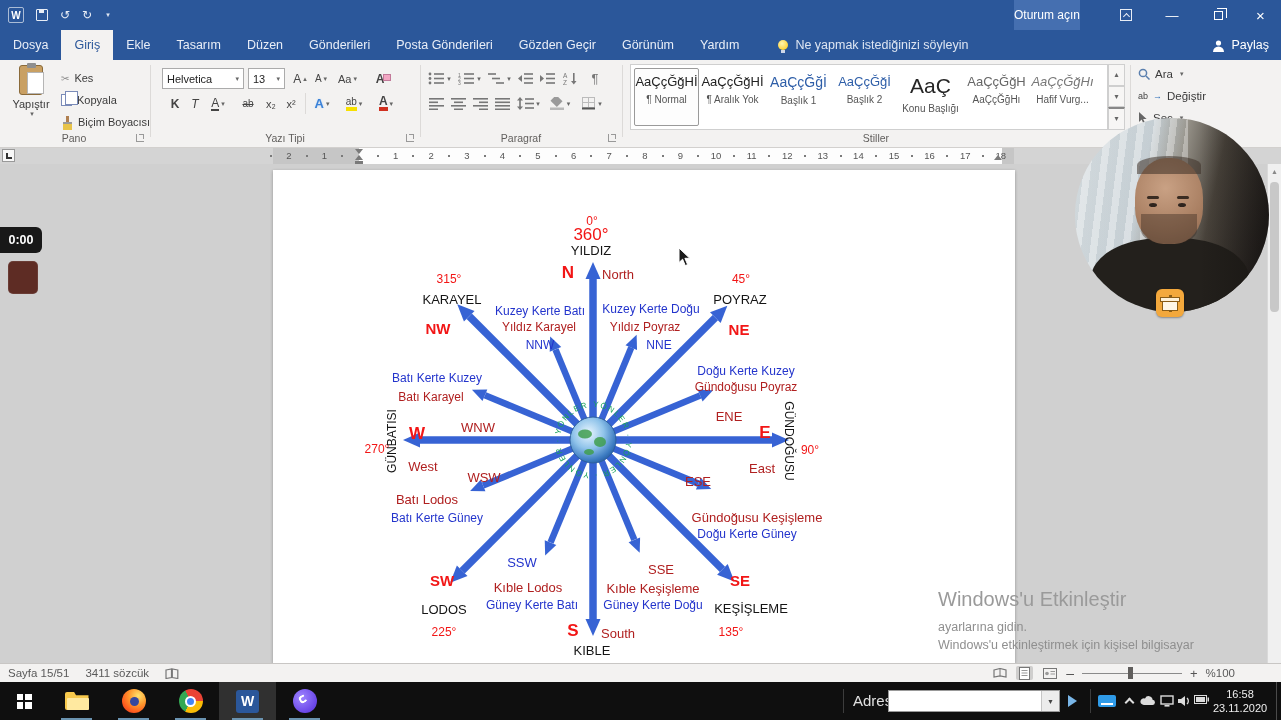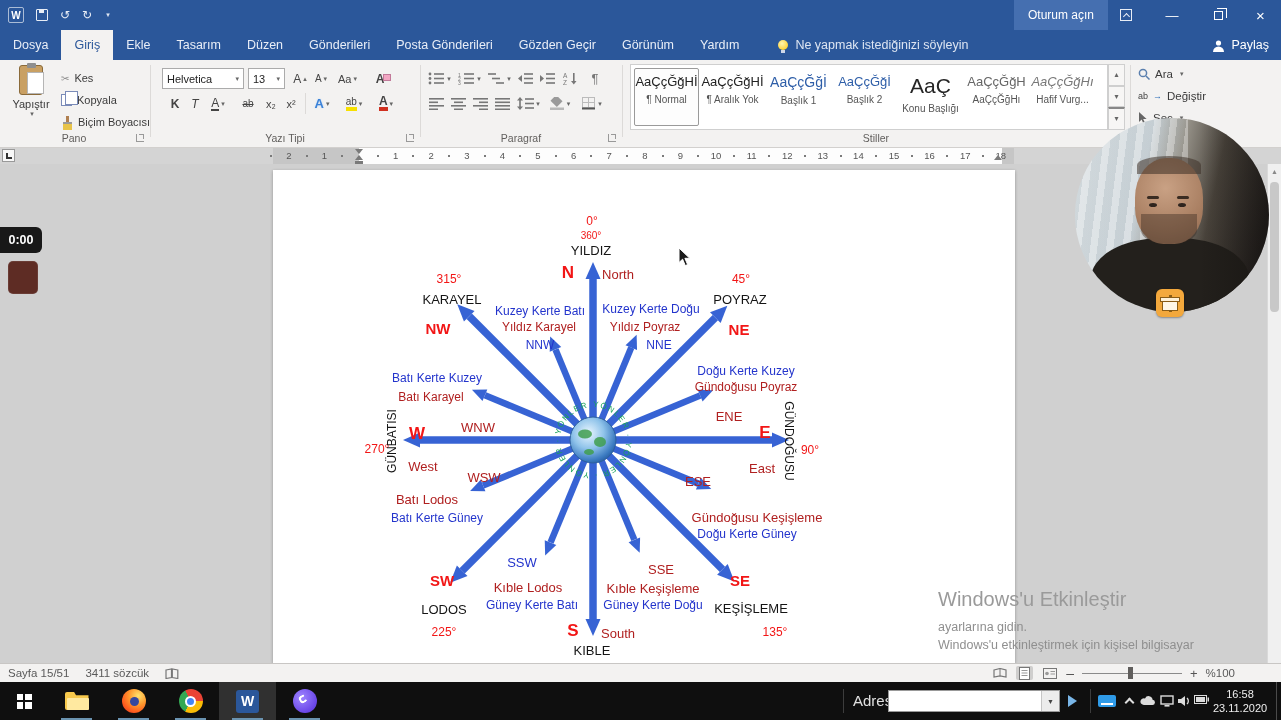--- a/index.html
+++ b/index.html
@@ -6,21 +6,21 @@
 body{font-family:"Liberation Sans","DejaVu Sans",sans-serif}
 .screen{position:relative;width:1281px;height:720px;overflow:hidden;background:#fff;user-select:none}
 
 .titlebar{position:absolute;left:0;top:0;width:1281px;height:30px;background:#2b579a;color:#dfe6f2}
 .qat{position:absolute;left:8px;top:0;height:30px;display:flex;align-items:center;gap:12px}
 .qat .gl{font-size:12px;color:#e8edf6;line-height:30px}
 .appw{width:16px;height:16px;border:1px solid rgba(255,255,255,.6);border-radius:2px;font-size:10px;font-weight:bold;color:#fff;display:flex;align-items:center;justify-content:center}
 .saveic{width:12px;height:12px;border:1.4px solid #e8edf6;border-radius:1px;position:relative}
 .saveic::after{content:'';position:absolute;left:2px;top:-1px;width:5px;height:4px;background:#e8edf6}
 .tbtitle{position:absolute;left:210px;right:220px;top:0;height:30px;line-height:30px;text-align:center;font-size:12px;color:#ccd6ea;white-space:nowrap;overflow:hidden}
-.signin{position:absolute;left:1014px;top:0;height:30px;padding:0 14px;background:#456fb0;display:flex;align-items:center;font-size:12px;color:#fff}
+.signin{position:absolute;left:1014px;top:0;height:30px;padding:0 0;background:#456fb0;display:flex;align-items:center;font-size:12px;color:#fff}
 .tbbtn{position:absolute;top:0;height:30px;width:44px;display:flex;align-items:center;justify-content:center;color:#fff;font-size:13px}
 .ribdisp{left:1108px;width:36px}
 .ribdisp .bx{width:12px;height:12px;border:1px solid #e8edf6;display:flex;align-items:flex-start;justify-content:center}
 .ribdisp .ch{width:5px;height:5px;border-left:1.5px solid #e8edf6;border-top:1.5px solid #e8edf6;transform:rotate(45deg);margin-top:4px}
 .minb{left:1150px}.restb{left:1196px}.closeb{left:1240px;width:41px;font-size:15px}
 .resticon{width:9px;height:9px;border:1px solid #fff;position:relative}
 .resticon::before{content:'';position:absolute;left:2px;top:-4px;width:9px;height:9px;border-top:1px solid #fff;border-right:1px solid #fff}
 
 .tabsrow{position:absolute;left:0;top:30px;width:1281px;height:30px;background:#2b579a;display:flex;align-items:stretch}
 .tab{padding:0 13px;line-height:30px;font-size:12.5px;color:#e9eef7;cursor:default}
@@ -569,21 +569,21 @@
           <polygon points="277.13945557511,166.52549235873587 288.2712707064167,177.0680343616121 276.7227765500257,181.8515772661757" fill="#3763d4"></polygon>
           <circle cx="320" cy="270" r="23" fill="url(#gg)" stroke="#2c5f9e"></circle>
           <ellipse cx="312" cy="264" rx="7" ry="4.5" fill="#3f9d4e" opacity="0.85" clip-path="url(#gc)"></ellipse>
           <ellipse cx="327" cy="272" rx="6" ry="5" fill="#3f9d4e" opacity="0.85" clip-path="url(#gc)"></ellipse>
           <ellipse cx="316" cy="282" rx="5" ry="3" fill="#3f9d4e" opacity="0.85" clip-path="url(#gc)"></ellipse>
           <path id="rp" d="M 320 237 a 33 33 0 1 1 -0.01 0" fill="none"></path>
           <text font-size="8" fill="#19a25b" letter-spacing="1.5"><textPath href="#rp"> YÖNLER · YÖNLER · YÖNLER · YÖNLER ·</textPath></text>
         </svg>
       <div id="compassLabels">
           <span class="lab c-red" style="left: 319px; top: 51px; font-size: 12px; transform: translate(-50%, -50%);">0°</span>
-          <span class="lab c-red" style="left: 318px; top: 65px; font-size: 10px; transform: translate(-50%, -50%);">360°</span>
+          <span class="lab c-red" style="left: 318px; top: 65px; font-size: 17px; transform: translate(-50%, -50%);">360°</span>
           <span class="lab c-blk" style="left: 318px; top: 80px; font-size: 13px; transform: translate(-50%, -50%);">YILDIZ</span>
           <span class="lab c-red" style="left: 295px; top: 103px; font-size: 17px; font-weight: 700; transform: translate(-50%, -50%);">N</span>
           <span class="lab c-dred" style="left: 345px; top: 104px; font-size: 13px; transform: translate(-50%, -50%);">North</span>
           <span class="lab c-red" style="left: 176px; top: 109px; font-size: 12px; transform: translate(-50%, -50%);">315°</span>
           <span class="lab c-blk" style="left: 179px; top: 129px; font-size: 13px; transform: translate(-50%, -50%);">KARAYEL</span>
           <span class="lab c-red" style="left: 165px; top: 158px; font-size: 15px; font-weight: 700; transform: translate(-50%, -50%);">NW</span>
           <span class="lab c-blue" style="left: 267px; top: 141px; font-size: 12px; transform: translate(-50%, -50%);">Kuzey Kerte Batı</span>
           <span class="lab c-dred" style="left: 266px; top: 157px; font-size: 12px; transform: translate(-50%, -50%);">Yıldız Karayel</span>
           <span class="lab c-blue" style="left: 267px; top: 175px; font-size: 12px; transform: translate(-50%, -50%);">NNW</span>
           <span class="lab c-blue" style="left: 378px; top: 139px; font-size: 12px; transform: translate(-50%, -50%);">Kuzey Kerte Doğu</span>
@@ -616,21 +616,21 @@
           <span class="lab c-dred" style="left: 255px; top: 417px; font-size: 13px; transform: translate(-50%, -50%);">Kıble Lodos</span>
           <span class="lab c-blue" style="left: 259px; top: 435px; font-size: 12px; transform: translate(-50%, -50%);">Güney Kerte Batı</span>
           <span class="lab c-dred" style="left: 388px; top: 399px; font-size: 13px; transform: translate(-50%, -50%);">SSE</span>
           <span class="lab c-dred" style="left: 380px; top: 418px; font-size: 13px; transform: translate(-50%, -50%);">Kıble Keşişleme</span>
           <span class="lab c-blue" style="left: 380px; top: 435px; font-size: 12px; transform: translate(-50%, -50%);">Güney Kerte Doğu</span>
           <span class="lab c-red" style="left: 169px; top: 410px; font-size: 15px; font-weight: 700; transform: translate(-50%, -50%);">SW</span>
           <span class="lab c-blk" style="left: 171px; top: 439px; font-size: 13px; transform: translate(-50%, -50%);">LODOS</span>
           <span class="lab c-red" style="left: 171px; top: 462px; font-size: 12px; transform: translate(-50%, -50%);">225°</span>
           <span class="lab c-red" style="left: 467px; top: 410px; font-size: 15px; font-weight: 700; transform: translate(-50%, -50%);">SE</span>
           <span class="lab c-blk" style="left: 478px; top: 438px; font-size: 13px; transform: translate(-50%, -50%);">KEŞİŞLEME</span>
-          <span class="lab c-red" style="left: 502px; top: 462px; font-size: 12px; transform: translate(-50%, -50%);">135°</span>
+          <span class="lab c-red" style="left: 458px; top: 462px; font-size: 12px; transform: translate(-50%, -50%);">135°</span>
           <span class="lab c-red" style="left: 300px; top: 461px; font-size: 17px; font-weight: 700; transform: translate(-50%, -50%);">S</span>
           <span class="lab c-dred" style="left: 345px; top: 463px; font-size: 13px; transform: translate(-50%, -50%);">South</span>
           <span class="lab c-blk" style="left: 319px; top: 480px; font-size: 13px; transform: translate(-50%, -50%);">KIBLE</span>
         </div>
     </div>
     <div class="watermark">
       <div class="wm1">Windows'u Etkinleştir</div>
       <div class="wm2">ayarlarına gidin.</div>
       <div class="wm2">Windows'u etkinleştirmek için kişisel bilgisayar</div>
     </div>

